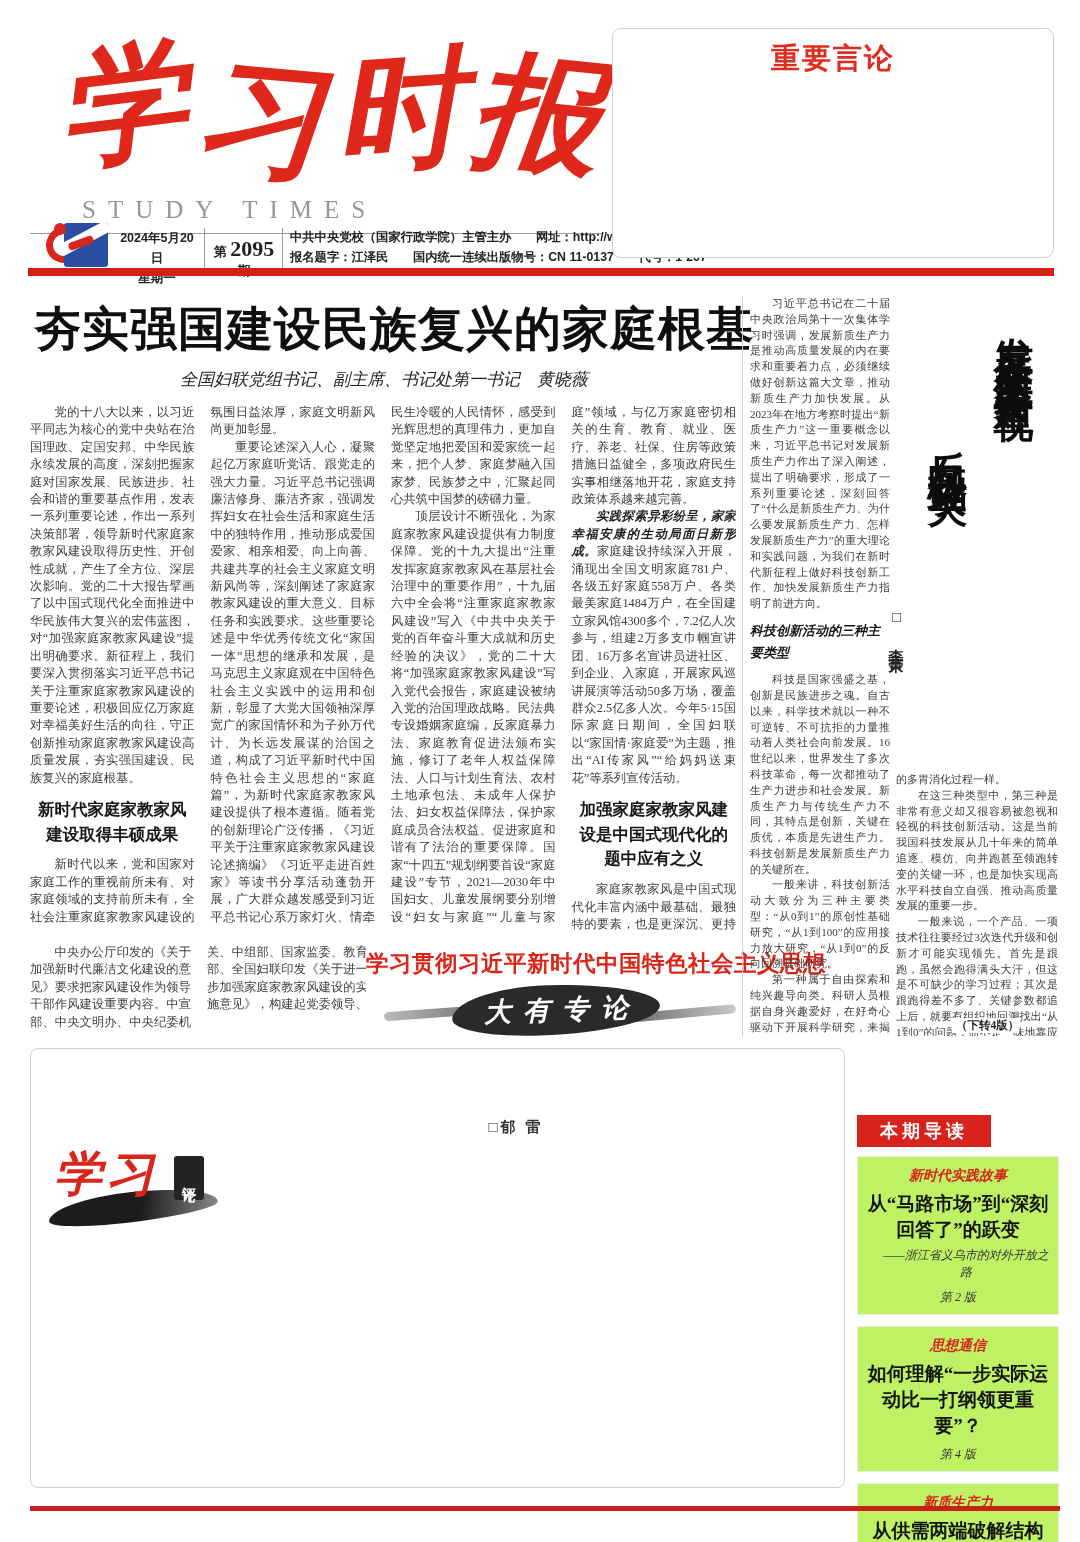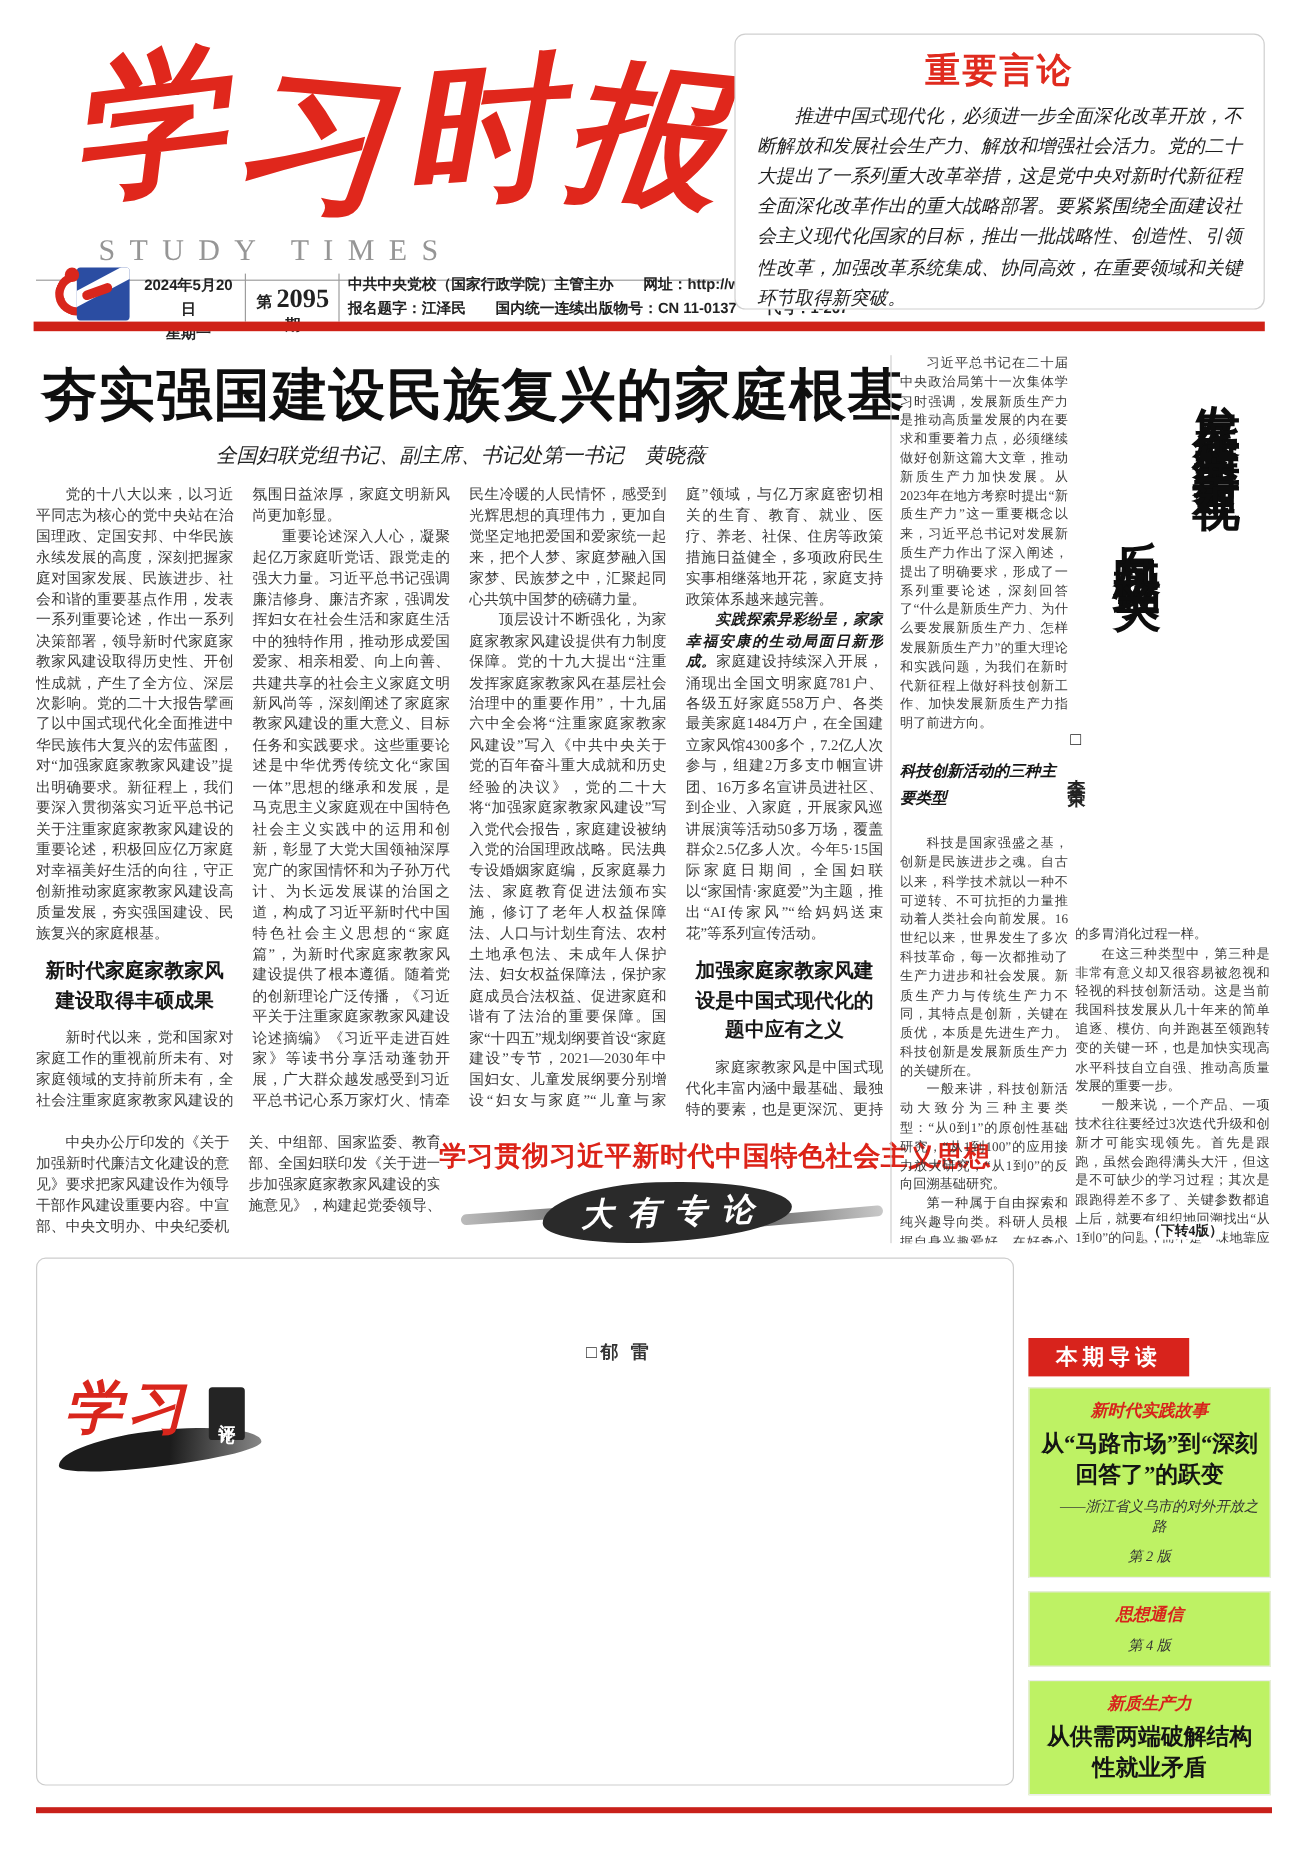--- a/index.html
+++ b/index.html
@@ -62,21 +62,21 @@
   #ink-wrap{position:relative;width:100%;height:58px;margin-top:4px;}
   .ink-tail{position:absolute;top:26px;height:9px;border-radius:5px;background:linear-gradient(90deg,#bbb,#777);}
   #ink-tail-l{left:18px;width:92px;transform:rotate(-4deg);}
   #ink-tail-r{right:10px;width:110px;transform:rotate(-5deg);background:linear-gradient(90deg,#666,#c9c9c9);}
   #ink-blob{position:absolute;left:86px;top:2px;width:208px;height:50px;background:#2a2a2a;border-radius:46% 54% 58% 42% / 62% 48% 52% 38%;transform:rotate(-2deg);display:flex;align-items:center;justify-content:center;}
   #ink-blob span{color:#fff;font-style:italic;font-weight:bold;font-size:27px;letter-spacing:12px;text-indent:12px;font-family:var(--serif);}
 
   
   #v-rule{left:742px;top:296px;width:1px;height:740px;background:#cfcfcf;}
   #ra-col-left{left:750px;top:296px;width:140px;height:740px;font-size:11px;line-height:15.8px;}
-  #ra-col-left h3{font-style:italic;font-weight:bold;font-size:13px;color:#161616;text-align:left;line-height:1.7;margin:20px 0;text-indent:0;font-family:var(--serif);}
+  #ra-col-left h3{font-style:italic;font-weight:bold;font-size:13px;color:#161616;text-align:left;line-height:1.7;margin:8px 0;text-indent:0;font-family:var(--serif);}
   #ra-head-1{left:986px;top:306px;height:470px;writing-mode:vertical-rl;font-family:var(--serif);font-weight:900;font-size:40px;color:#0d0d0d;letter-spacing:7px;}
   #ra-head-2{left:920px;top:418px;height:360px;writing-mode:vertical-rl;font-family:var(--serif);font-weight:900;font-size:40px;color:#0d0d0d;letter-spacing:7px;}
   #ra-byline{left:886px;top:608px;height:160px;writing-mode:vertical-rl;font-family:var(--sans);font-weight:bold;font-size:15px;color:#222;letter-spacing:4px;}
   #ra-col-right{left:896px;top:772px;width:162px;height:264px;font-size:11px;line-height:15.8px;}
   #ra-cont{left:952px;top:1018px;background:#fff;font-weight:bold;font-size:11.5px;color:#1d1d1d;padding-left:4px;}
 
   
   #comm-box{left:30px;top:1048px;width:815px;height:440px;border:1px solid #cdcdcd;border-radius:8px;background:#fff;}
   #comm-headline{left:30px;top:1066px;width:815px;text-align:center;font-family:var(--serif);font-weight:900;font-size:36px;color:#101010;letter-spacing:7px;white-space:nowrap;}
   #comm-byline{left:30px;top:1118px;width:972px;text-align:center;font-family:var(--sans);font-weight:bold;font-size:15px;color:#333;letter-spacing:3px;}
@@ -132,21 +132,20 @@
   </div>
   <div id="strip-sep2" class="abs"></div>
   <div id="strip-pub" class="abs strip-text">
     <div>中共中央党校（国家行政学院）主管主办　　网址：http://www.studytimes.cn</div>
     <div>报名题字：江泽民　　国内统一连续出版物号：CN 11-0137　　代号：1-267</div>
   </div>
   <div id="red-bar" class="abs"></div>
 
   <div id="quote-box" class="abs">
     <div id="quote-title">重要言论</div>
-    <div id="quote-body">推进中国式现代化，必须进一步全面深化改革开放，不断解放和发展社会生产力、解放和增强社会活力。党的二十大提出了一系列重大改革举措，这是党中央对新时代新征程全面深化改革作出的重大战略部署。要紧紧围绕全面建设社会主义现代化国家的目标，推出一批战略性、创造性、引领性改革，加强改革系统集成、协同高效，在重要领域和关键环节取得新突破。</div>
   </div>
 
   <div id="main-headline" class="abs">夯实强国建设民族复兴的家庭根基</div>
   <div id="main-byline" class="abs">全国妇联党组书记、副主席、书记处第一书记　黄晓薇</div>
   <div id="main-body" class="abs newsbody">
       <p>党的十八大以来，以习近平同志为核心的党中央站在治国理政、定国安邦、中华民族永续发展的高度，深刻把握家庭对国家发展、民族进步、社会和谐的重要基点作用，发表一系列重要论述，作出一系列决策部署，领导新时代家庭家教家风建设取得历史性、开创性成就，产生了全方位、深层次影响。党的二十大报告擘画了以中国式现代化全面推进中华民族伟大复兴的宏伟蓝图，对“加强家庭家教家风建设”提出明确要求。新征程上，我们要深入贯彻落实习近平总书记关于注重家庭家教家风建设的重要论述，积极回应亿万家庭对幸福美好生活的向往，守正创新推动家庭家教家风建设高质量发展，夯实强国建设、民族复兴的家庭根基。</p>
       <h3 class="col-subhead">新时代家庭家教家风建设取得丰硕成果</h3>
       <p>新时代以来，党和国家对家庭工作的重视前所未有、对家庭领域的支持前所未有，全社会注重家庭家教家风建设的氛围日益浓厚，家庭文明新风尚更加彰显。</p>
       <p>重要论述深入人心，凝聚起亿万家庭听党话、跟党走的强大力量。习近平总书记强调廉洁修身、廉洁齐家，强调发挥妇女在社会生活和家庭生活中的独特作用，推动形成爱国爱家、相亲相爱、向上向善、共建共享的社会主义家庭文明新风尚等，深刻阐述了家庭家教家风建设的重大意义、目标任务和实践要求。这些重要论述是中华优秀传统文化“家国一体”思想的继承和发展，是马克思主义家庭观在中国特色社会主义实践中的运用和创新，彰显了大党大国领袖深厚宽广的家国情怀和为子孙万代计、为长远发展谋的治国之道，构成了习近平新时代中国特色社会主义思想的“家庭篇”，为新时代家庭家教家风建设提供了根本遵循。随着党的创新理论广泛传播，《习近平关于注重家庭家教家风建设论述摘编》《习近平走进百姓家》等读书分享活动蓬勃开展，广大群众越发感受到习近平总书记心系万家灯火、情牵民生冷暖的人民情怀，感受到光辉思想的真理伟力，更加自觉坚定地把爱国和爱家统一起来，把个人梦、家庭梦融入国家梦、民族梦之中，汇聚起同心共筑中国梦的磅礴力量。</p>
       <p>顶层设计不断强化，为家庭家教家风建设提供有力制度保障。党的十九大提出“注重发挥家庭家教家风在基层社会治理中的重要作用”，十九届六中全会将“注重家庭家教家风建设”写入《中共中央关于党的百年奋斗重大成就和历史经验的决议》，党的二十大将“加强家庭家教家风建设”写入党代会报告，家庭建设被纳入党的治国理政战略。民法典专设婚姻家庭编，反家庭暴力法、家庭教育促进法颁布实施，修订了老年人权益保障法、人口与计划生育法、农村土地承包法、未成年人保护法、妇女权益保障法，保护家庭成员合法权益、促进家庭和谐有了法治的重要保障。国家“十四五”规划纲要首设“家庭建设”专节，2021—2030年中国妇女、儿童发展纲要分别增设“妇女与家庭”“儿童与家庭”领域，与亿万家庭密切相关的生育、教育、就业、医疗、养老、社保、住房等政策措施日益健全，多项政府民生实事相继落地开花，家庭支持政策体系越来越完善。</p>
@@ -200,20 +199,21 @@
   <div id="digest-tab" class="abs">本期导读</div>
   <div id="digest-list" class="abs">
       <div class="digest-card">
         <div class="digest-cat">新时代实践故事</div>
         <div class="digest-head">从“马路市场”到“深刻回答了”的跃变</div>
         <div class="digest-sub">——浙江省义乌市的对外开放之路</div>
         <div class="digest-page">第 2 版</div>
       </div>
       <div class="digest-card">
         <div class="digest-cat">思想通信</div>
+        <div class="digest-head">如何理解“一步实际运动比一打纲领更重要”？</div>
         <div class="digest-page">第 4 版</div>
       </div>
       <div class="digest-card">
         <div class="digest-cat">新质生产力</div>
         <div class="digest-head">从供需两端破解结构性就业矛盾</div>
       </div>
     </div>
 
   <div id="bottom-rule" class="abs"></div>
 </div>

